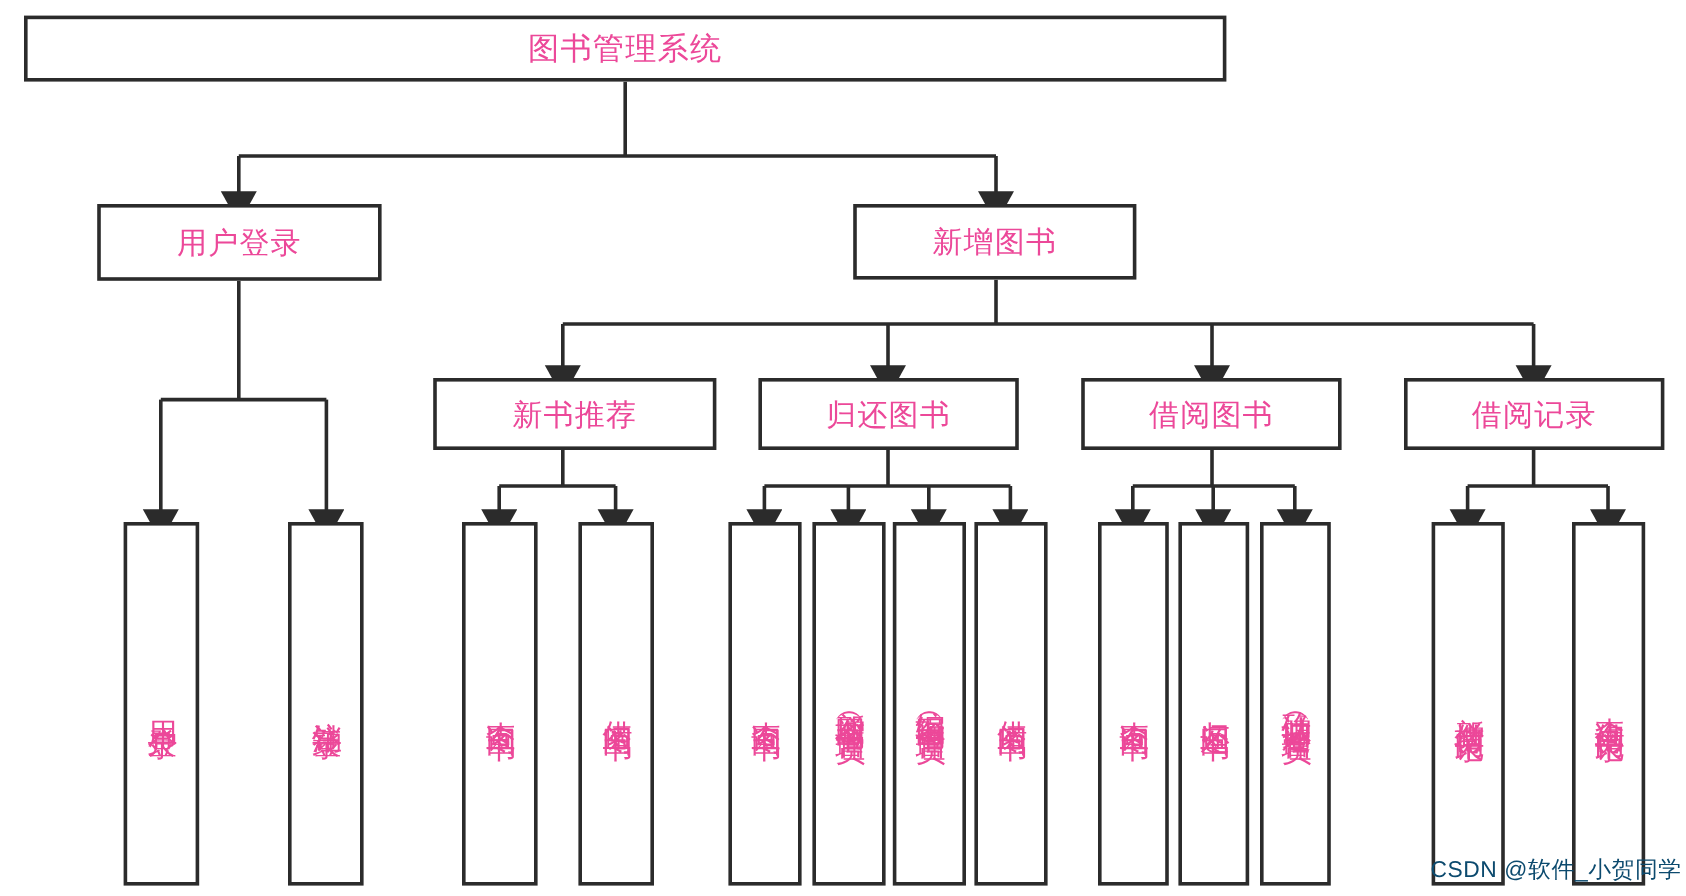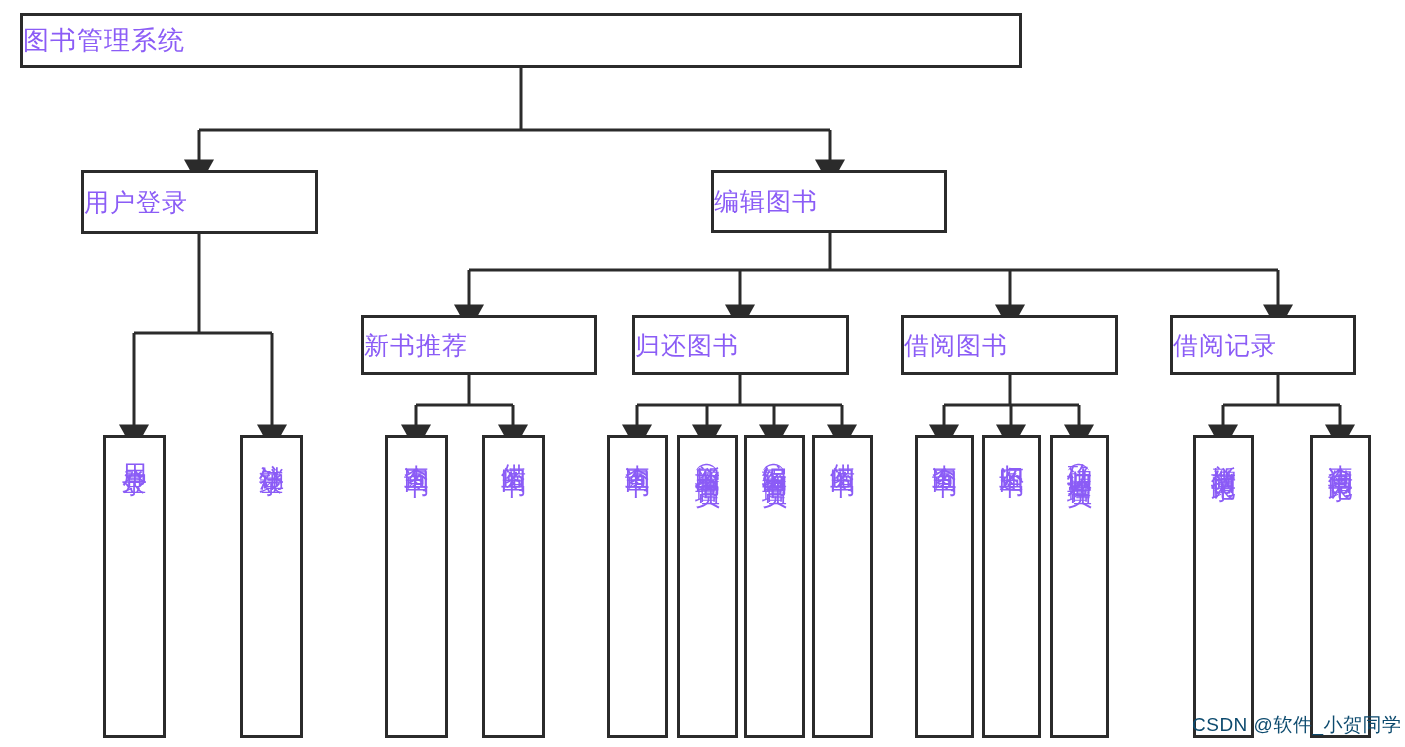--- a/index.html
+++ b/index.html
@@ -17,22 +17,22 @@
     background: #ffffff;
     overflow: hidden;
   }
   .node {
     position: absolute;
     box-sizing: border-box;
     border: 3px solid #2b2b2b;
     background: #ffffff;
     display: flex;
     align-items: center;
-    justify-content: flex-start;
-    color: #8b5cf6;
+    justify-content: center;
+    color: #ec4899;
   }
   .node.h {
     font-size: 25px;
     letter-spacing: 1px;
   }
   .node.v {
     writing-mode: vertical-rl;
     text-orientation: upright;
     font-size: 25px;
     letter-spacing: 3px;
@@ -122,33 +122,33 @@
   </svg>
 
   <div class="node h root" style="left:20px; top:13px; width:1002px; height:55px;">
     <span>图书管理系统</span>
   </div>
 
   <div class="node h" style="left:81px; top:170px; width:237px; height:64px;">
     <span>用户登录</span>
   </div>
   <div class="node h" style="left:711px; top:170px; width:236px; height:63px;">
-    <span>编辑图书</span>
+    <span>新增图书</span>
   </div>
 
   <div class="node h" style="left:361px; top:315px; width:236px; height:60px;">
     <span>新书推荐</span>
   </div>
   <div class="node h" style="left:632px; top:315px; width:217px; height:60px;">
     <span>归还图书</span>
   </div>
   <div class="node h" style="left:901px; top:315px; width:217px; height:60px;">
     <span>借阅图书</span>
   </div>
-  <div class="node h" style="left:1170px; top:315px; width:186px; height:60px;">
+  <div class="node h" style="left:1170px; top:315px; width:217px; height:60px;">
     <span>借阅记录</span>
   </div>
 
   <div class="node v" style="left:103px; top:435px; width:63px; height:303px;">
     <span class="txt">用户登录</span>
   </div>
   <div class="node v" style="left:240px; top:435px; width:63px; height:303px;">
     <span class="txt">注销登录</span>
   </div>
 

